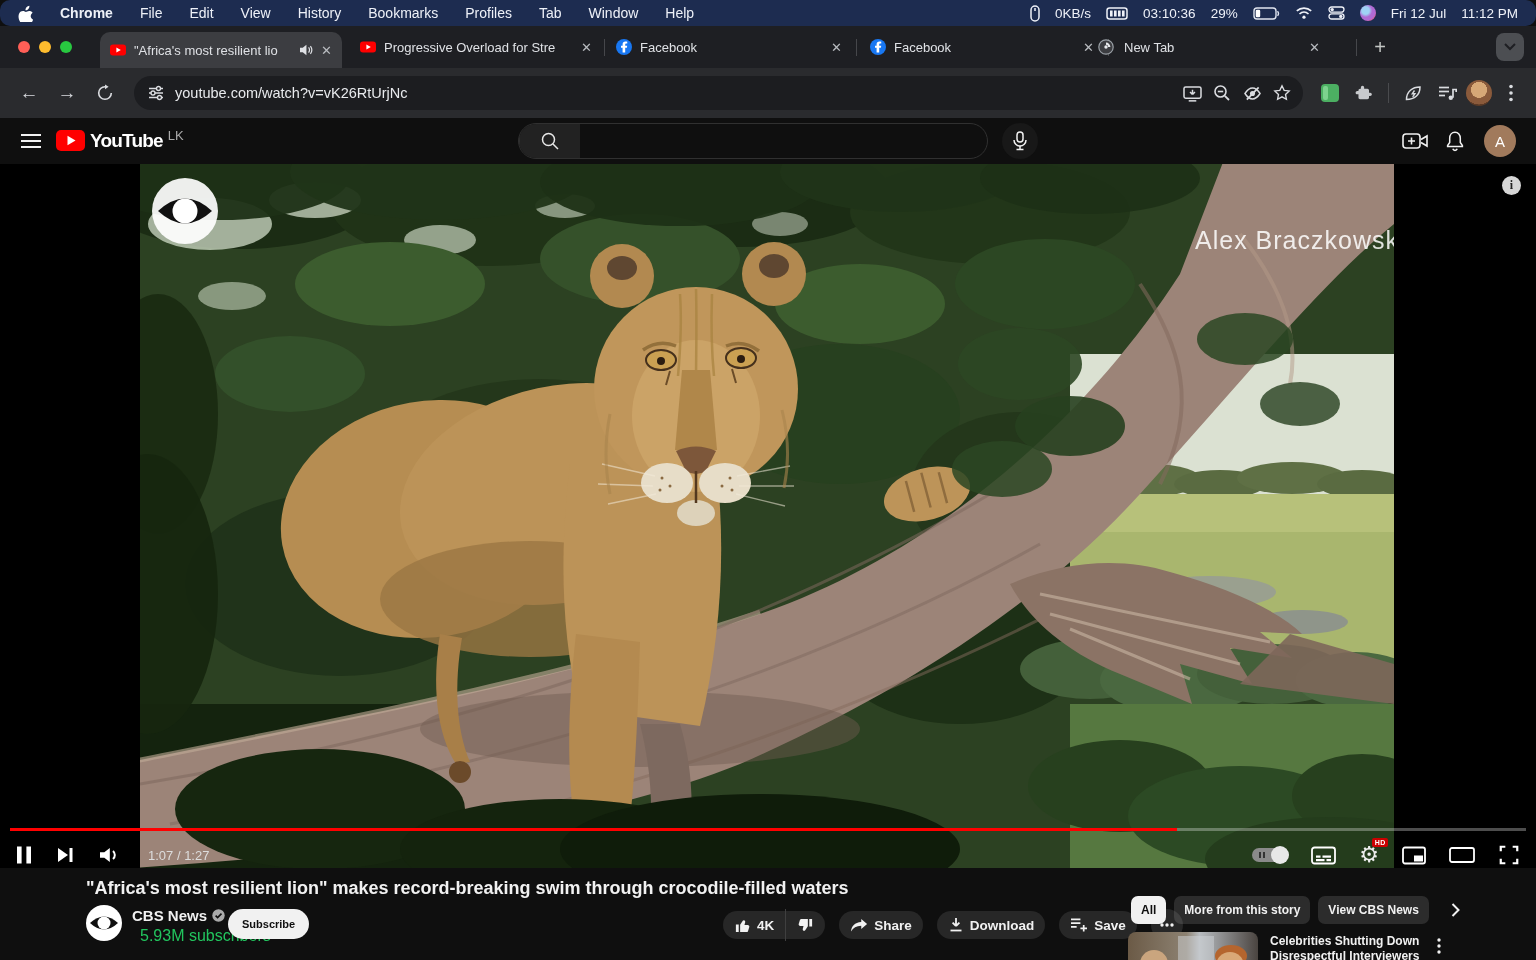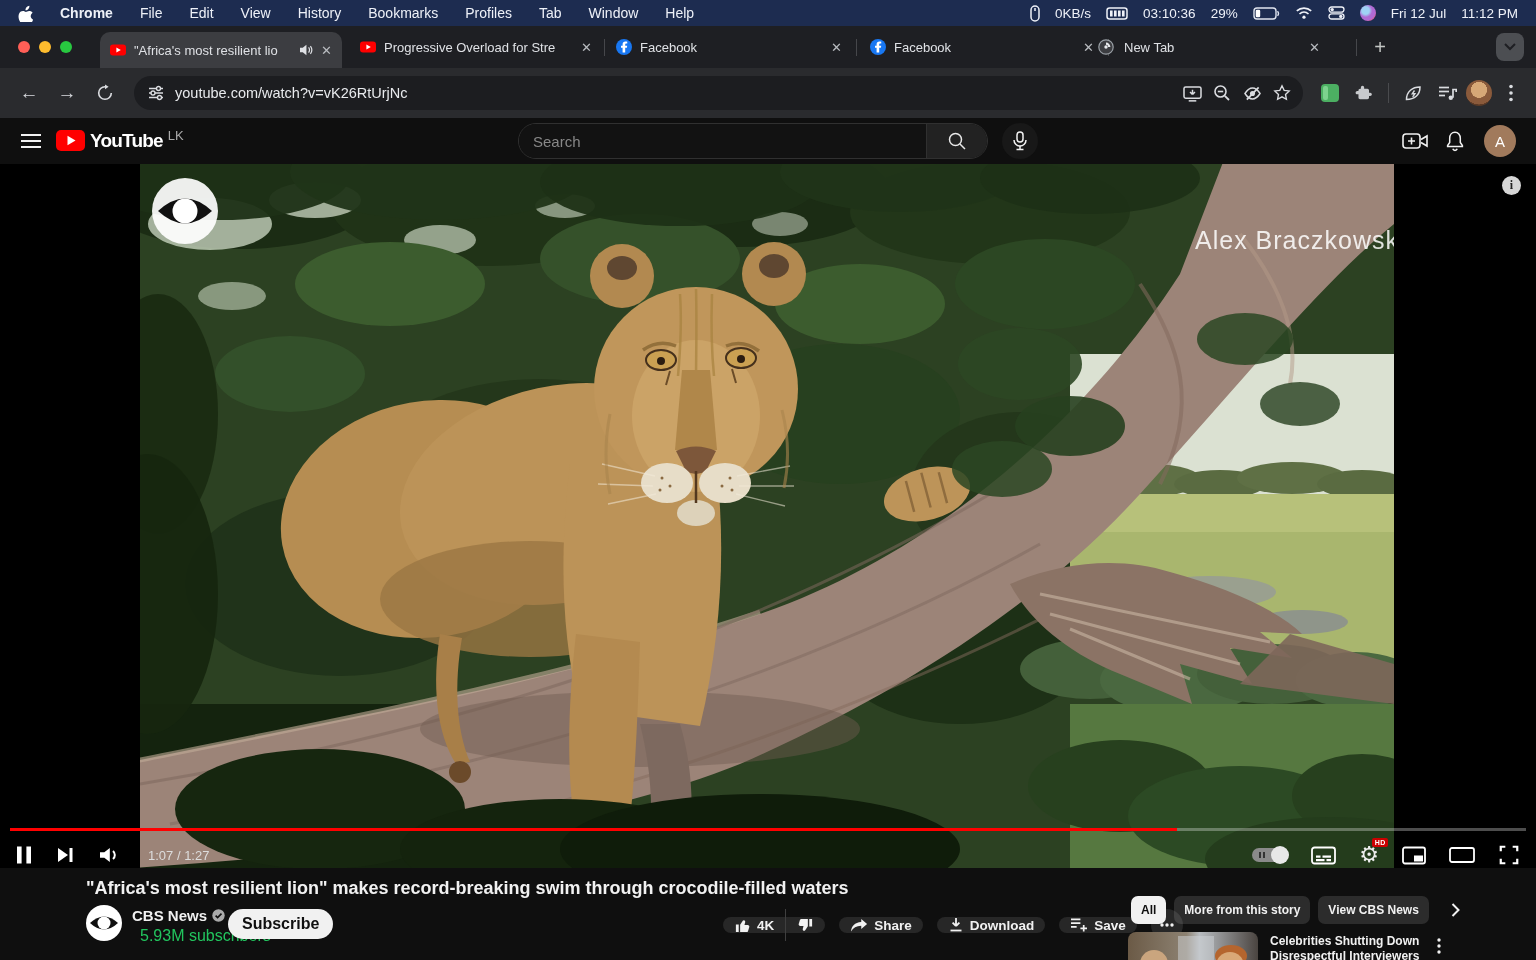--- a/index.html
+++ b/index.html
@@ -2,21 +2,21 @@
 <html><head>
 <meta charset="utf-8">
 <style>
   html,body{margin:0;padding:0;width:1536px;height:960px;overflow:hidden;background:#0f0f0f;
     font-family:"Liberation Sans","DejaVu Sans",sans-serif;-webkit-font-smoothing:antialiased;}
   .screen{position:relative;width:1536px;height:960px;}
   svg{display:block;}
 
   
   .menubar{position:absolute;top:0;left:0;width:100%;height:26px;background:#1d2c50;
-    display:flex;align-items:center;padding:0 18px;box-sizing:border-box;color:#eef1f8;font-size:14px;}
+    display:flex;align-items:center;padding:0 18px;box-sizing:border-box;color:#eef1f8;font-size:14px;border-radius:10px;}
   .menu-left{display:flex;align-items:center;gap:27px;}
   .menu-item{white-space:nowrap;}
   .menu-item.app{font-weight:700;}
   .menu-right{margin-left:auto;display:flex;align-items:center;gap:15px;font-size:13.5px;}
   .mb-ic{display:flex;align-items:center;}
 
   
   .tabstrip{position:absolute;top:26px;left:0;width:100%;height:42px;background:#1e1f23;}
   .lights{position:absolute;left:18px;top:15px;display:flex;gap:9px;}
   .light{width:12px;height:12px;border-radius:50%;}
@@ -87,23 +87,23 @@
   .gearglyph{color:#eee;font-size:22px;line-height:1;}
 
   
   .below{position:absolute;top:868px;left:0;width:100%;height:92px;background:#0f0f0f;}
   .vtitle{position:absolute;left:86px;top:10px;font-size:18px;font-weight:700;color:#f1f1f1;white-space:nowrap;}
   .chavatar{position:absolute;left:86px;top:37px;width:36px;height:36px;}
   .chname{position:absolute;left:132px;top:39px;color:#f1f1f1;font-size:15px;font-weight:700;
      display:flex;align-items:center;gap:5px;}
   .chsubs{position:absolute;left:140px;top:59px;color:#22c55e;font-size:16px;}
   .subscribe{position:absolute;left:228px;top:41px;height:30px;border-radius:15px;background:#f1f1f1;
-     color:#0f0f0f;font-size:16px;font-weight:600;display:flex;align-items:center;padding:0 14px;}
+     color:#0f0f0f;font-size:11px;font-weight:600;display:flex;align-items:center;padding:0 14px;}
   .actions{position:absolute;left:723px;top:41px;display:flex;gap:14px;height:32px;align-items:center;}
-  .pill{height:16px;border-radius:16px;background:#272727;color:#f1f1f1;font-size:13.5px;font-weight:600;
+  .pill{height:28px;border-radius:16px;background:#272727;color:#f1f1f1;font-size:13.5px;font-weight:600;
      display:flex;align-items:center;}
   .pillseg{display:flex;align-items:center;gap:6px;padding:0 11px;}
   .pilldiv{width:1px;height:32px;background:#3f3f3f;}
   .morebtn{width:32px;height:32px;border-radius:50%;background:#272727;color:#f1f1f1;display:flex;
      align-items:center;justify-content:center;font-size:14px;letter-spacing:1px;}
   .chips{position:absolute;left:1131px;top:28px;display:flex;gap:8px;align-items:center;}
   .chip{height:28px;border-radius:7px;padding:0 10px;display:flex;align-items:center;font-size:12px;
      font-weight:600;white-space:nowrap;}
   .chip.on{background:#f1f1f1;color:#0f0f0f;}
   .chip.off{background:rgba(255,255,255,.12);color:#f1f1f1;}
@@ -344,21 +344,20 @@
     </div>
     <div class="ytlogo">
       <svg width="29" height="21" viewBox="0 0 29 21">
           <rect x="0" y="0" width="29" height="21" rx="5" fill="#f00"></rect>
           <path d="M11.5,5.8 L19.5,10.5 L11.5,15.2 Z" fill="#fff"></path>
         </svg>
       <span class="ytword">YouTube</span>
       <span class="ytcc">LK</span>
     </div>
     <div class="ytsearch">
-      <input placeholder="Search" style="">
       <div class="ytsearchbtn">
         <svg width="20" height="20" viewBox="0 0 20 20">
             <circle cx="8.5" cy="8.5" r="6" fill="none" stroke="#e8e8e8" stroke-width="1.5"></circle>
             <line x1="13" y1="13" x2="18" y2="18" stroke="#e8e8e8" stroke-width="1.5"></line>
           </svg>
       </div>
     </div>
     <div class="ytmic">
       <svg width="16" height="20" viewBox="0 0 16 20">
           <rect x="5" y="1" width="6" height="10" rx="3" fill="none" stroke="#f1f1f1" stroke-width="1.5"></rect>

